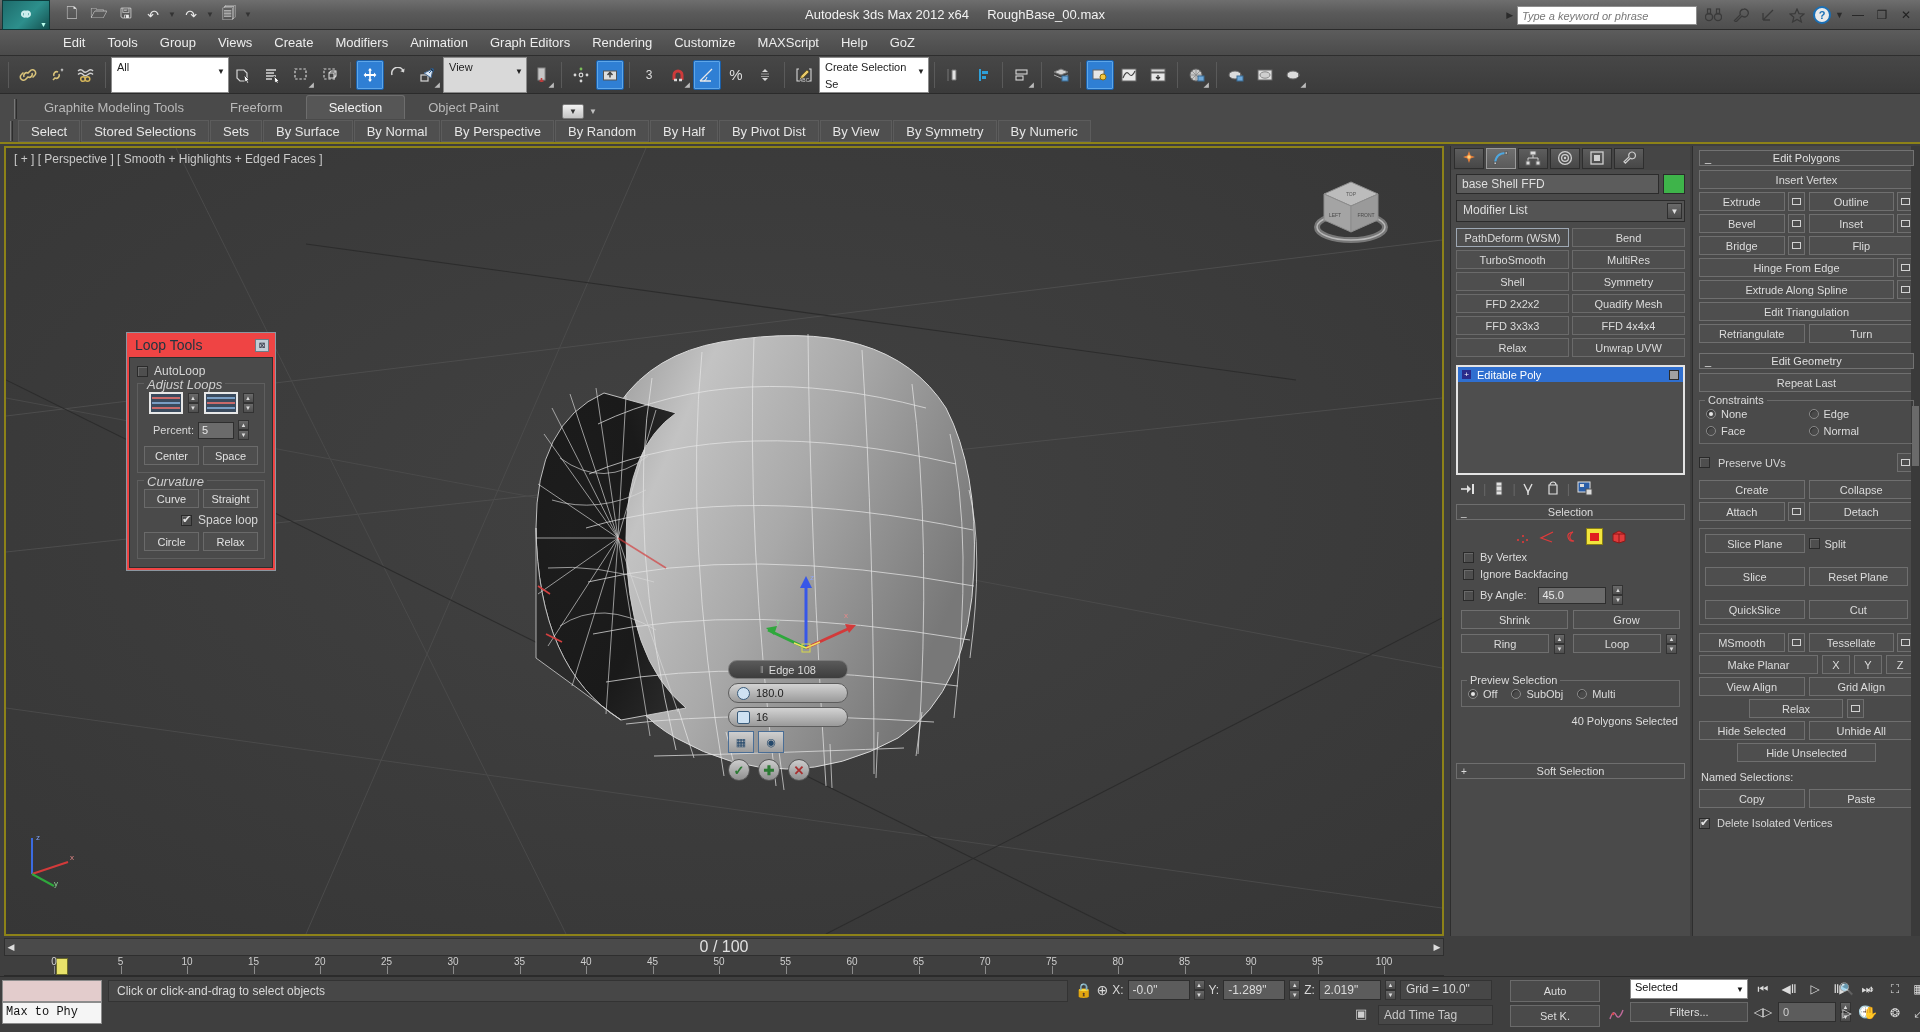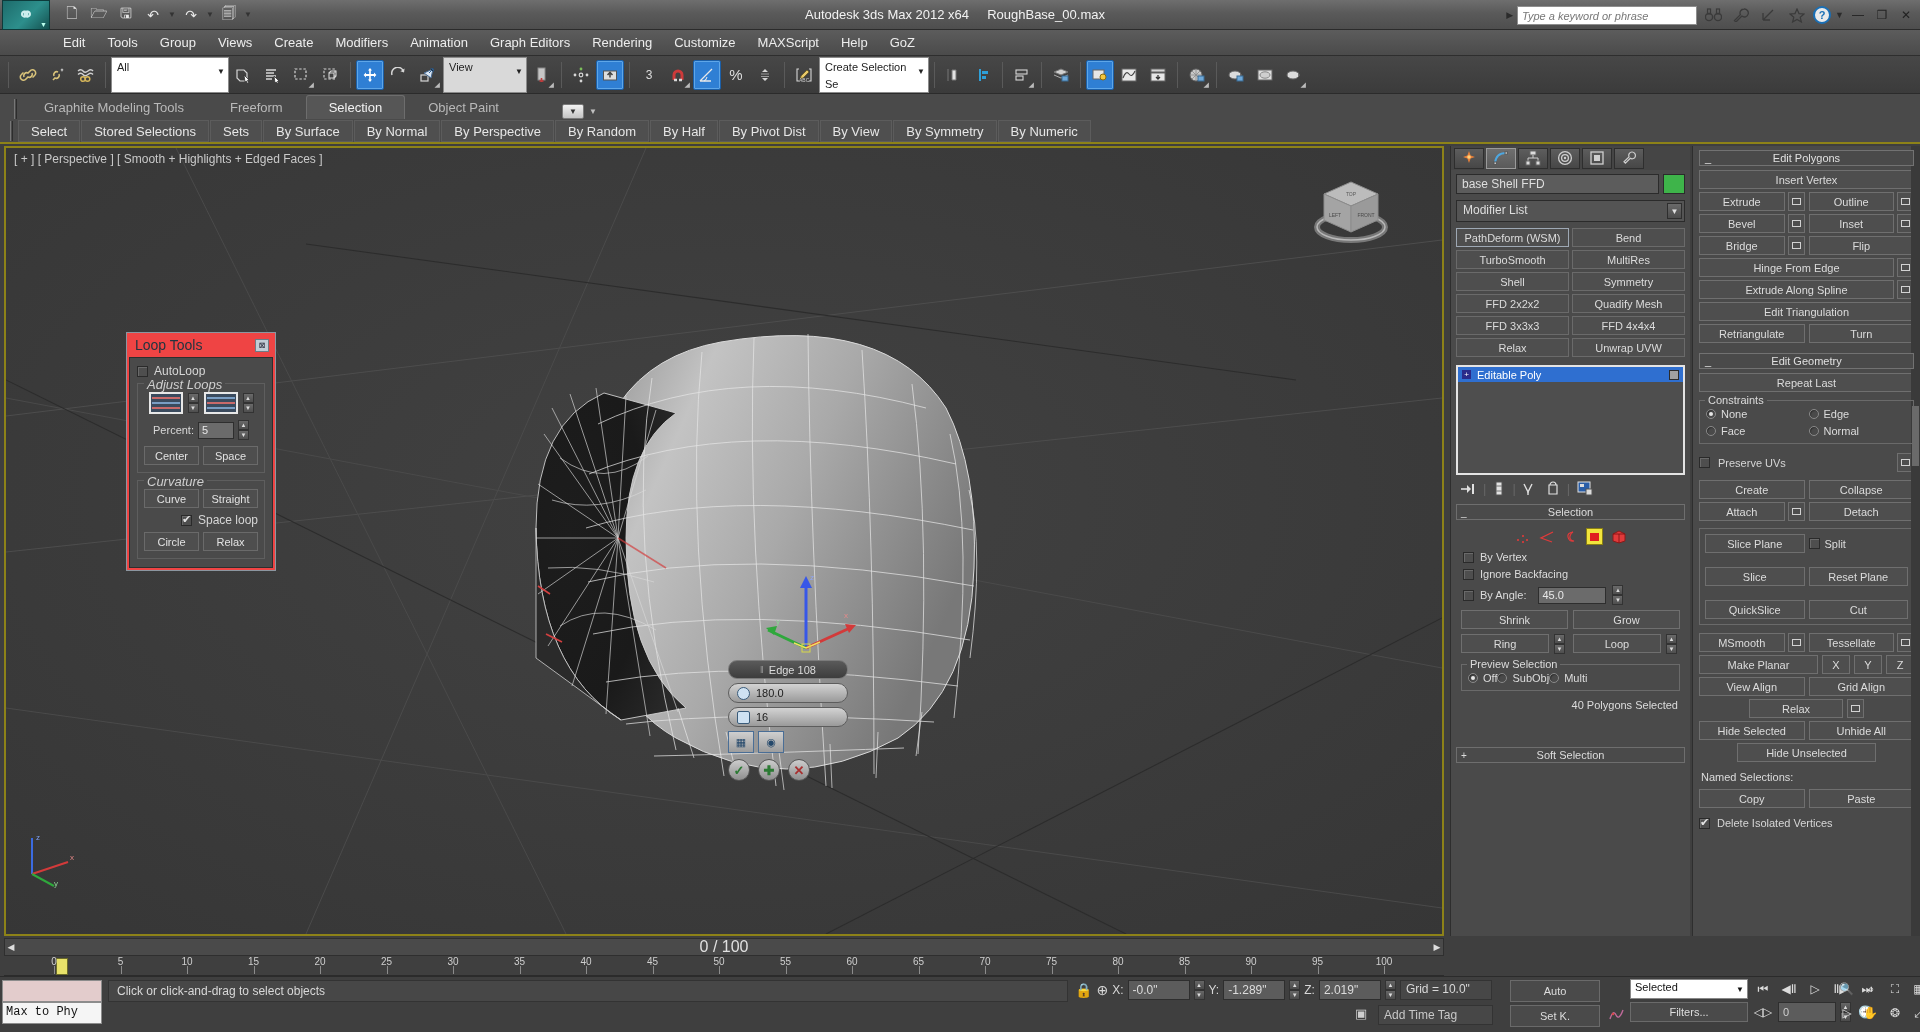--- a/index.html
+++ b/index.html
@@ -1067,23 +1067,23 @@
           <b>▲</b>
           <b>▼</b>
         </div>
       <div class="pbtn">Loop</div>
       <div class="spin">
           <b>▲</b>
           <b>▼</b>
         </div>
     </div>
 
-    <div class="grpbox" style="margin:10px 10px 0;">
+    <div class="grpbox" style="margin:26px 10px 0;">
       <span class="glab2">Preview Selection</span>
-      <div style="display:flex;gap:0;align-items:center;">
+      <div style="display:flex;gap:14px;align-items:center;">
         <div class="cg">
           <span class="radio on"></span>
           <span>Off</span>
         </div>
         <div class="cg">
           <span class="radio"></span>
           <span>SubObj</span>
         </div>
         <div class="cg">
           <span class="radio"></span>

